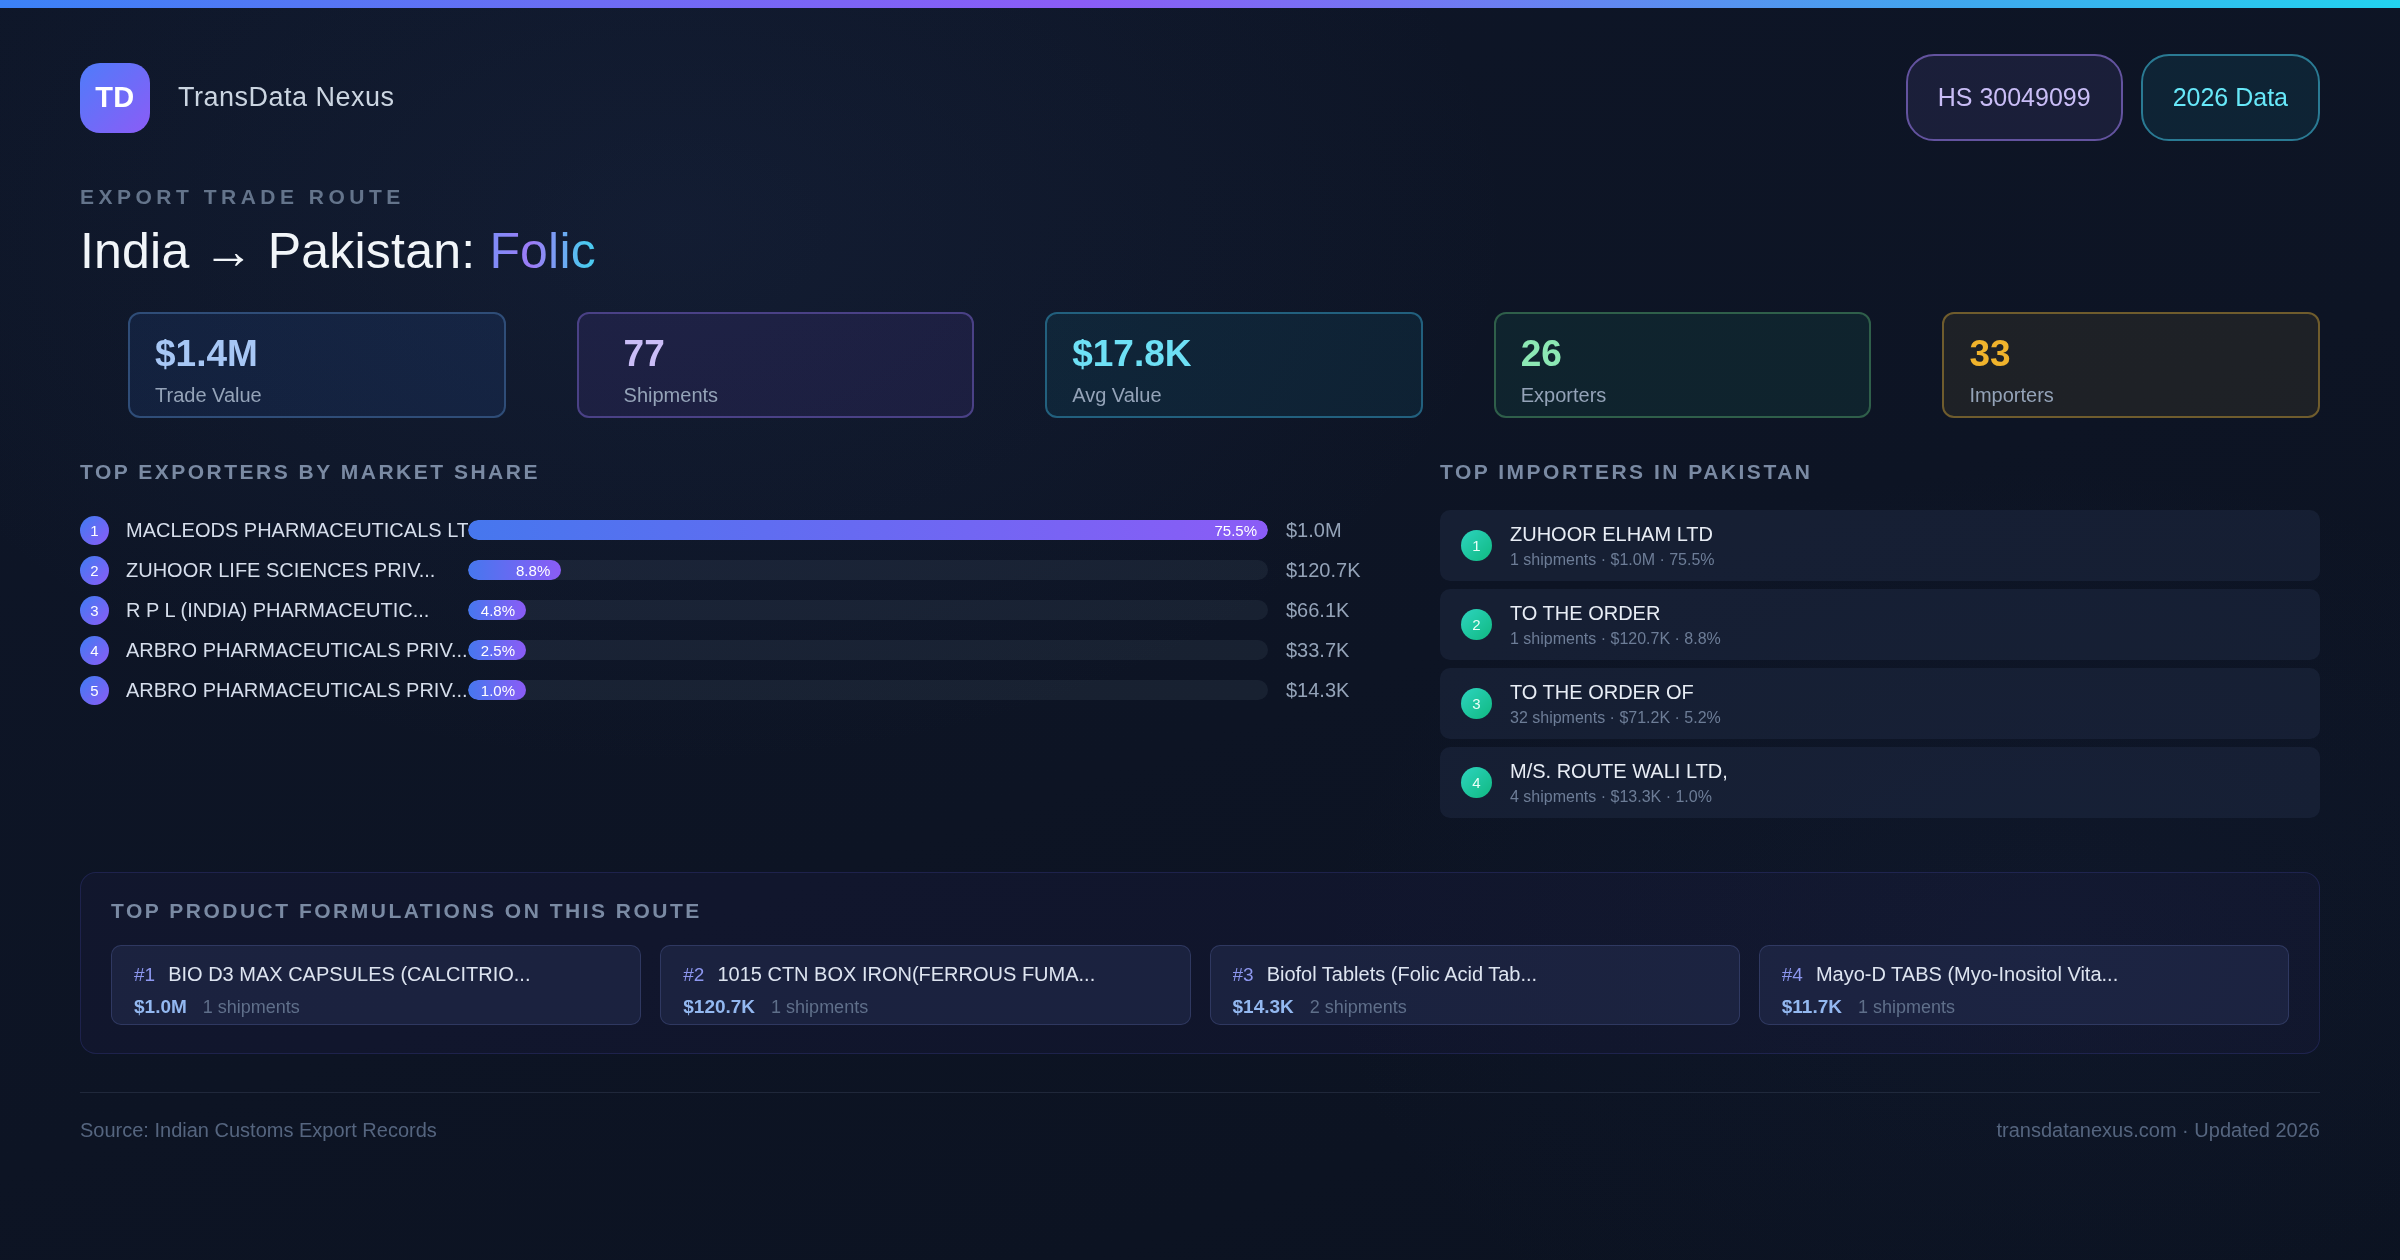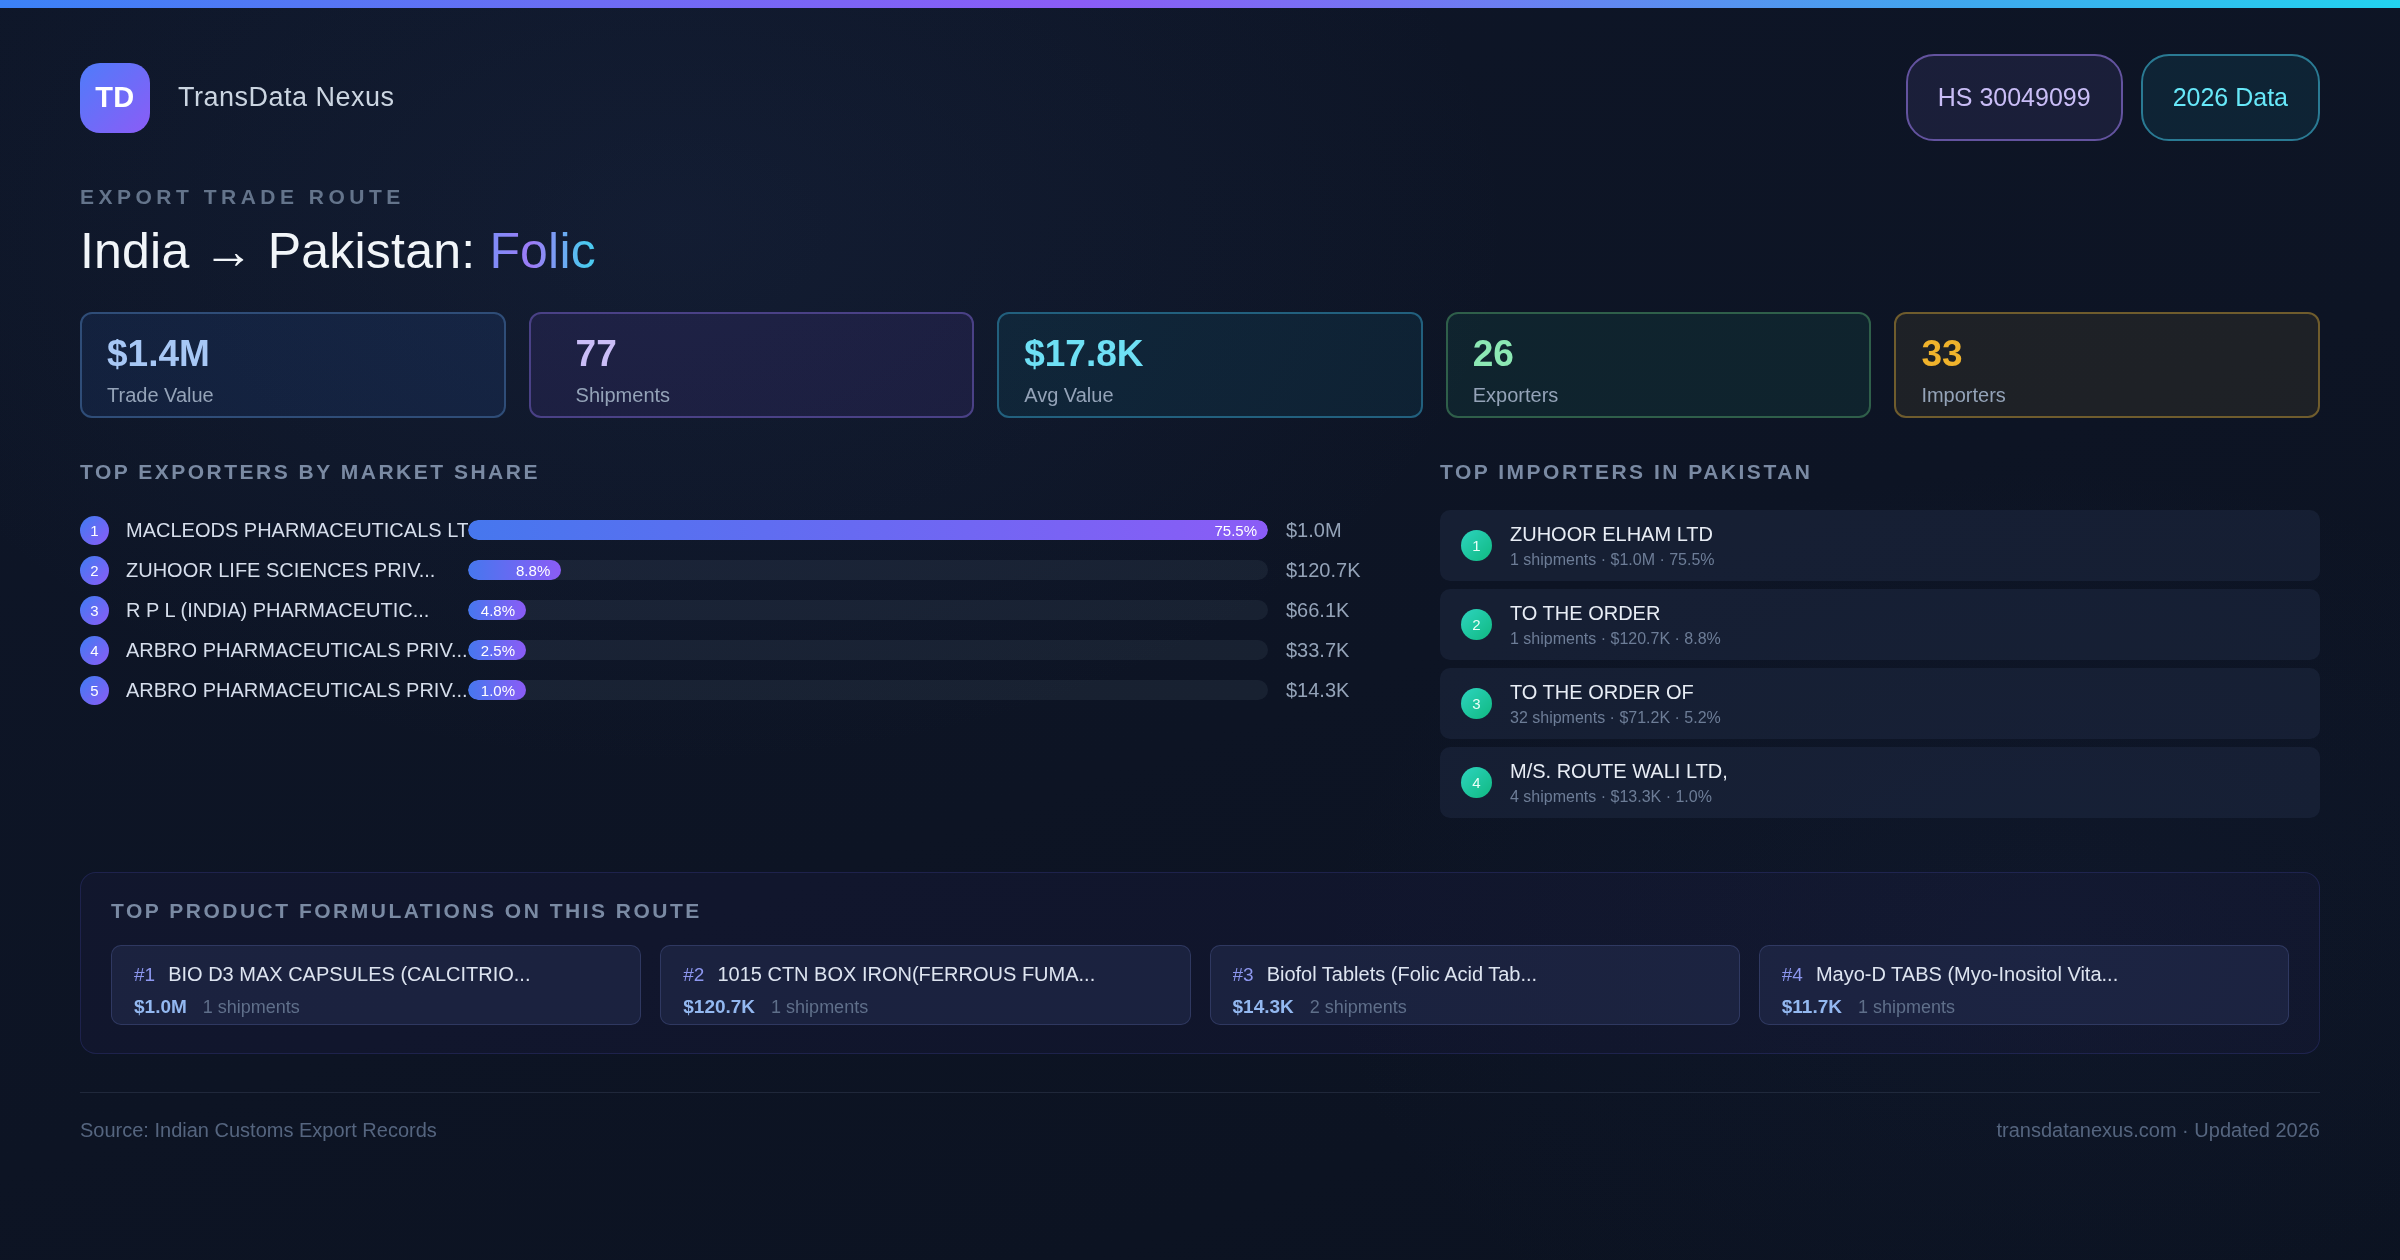--- a/index.html
+++ b/index.html
@@ -41,20 +41,21 @@
   .accent {
     background:linear-gradient(90deg,#7d8ef8 0%, #9d7bf7 40%, #4cc9f0 90%);
     -webkit-background-clip:text; background-clip:text; color:transparent;
   }
 
   
   .stats { margin-top:32px; display:flex; gap:23px; }
   .stat {
     flex:1; height:106px; border-radius:12px; padding:19px 25px;
     border:2px solid; 
+    margin-left:48px;
   }
   .stat .v { font-size:37px; font-weight:600; }
   .stat .l { font-size:20px; color:#94a3b8; margin-top:9px; }
   .stat-blue   { background:rgba(59,130,246,0.10);  border-color:#2f4d78; }
   .stat-blue .v   { color:#a7c7f5; }
   .stat-purple { background:rgba(139,92,246,0.10);  border-color:#4a4186;padding-left:45px; }
   .stat-purple .v { color:#cabdf7; }
   .stat-cyan   { background:rgba(34,211,238,0.07);  border-color:#22607e; }
   .stat-cyan .v   { color:#6ee0f5; }
   .stat-green  { background:rgba(52,211,153,0.08);  border-color:#2f5f4a; }

